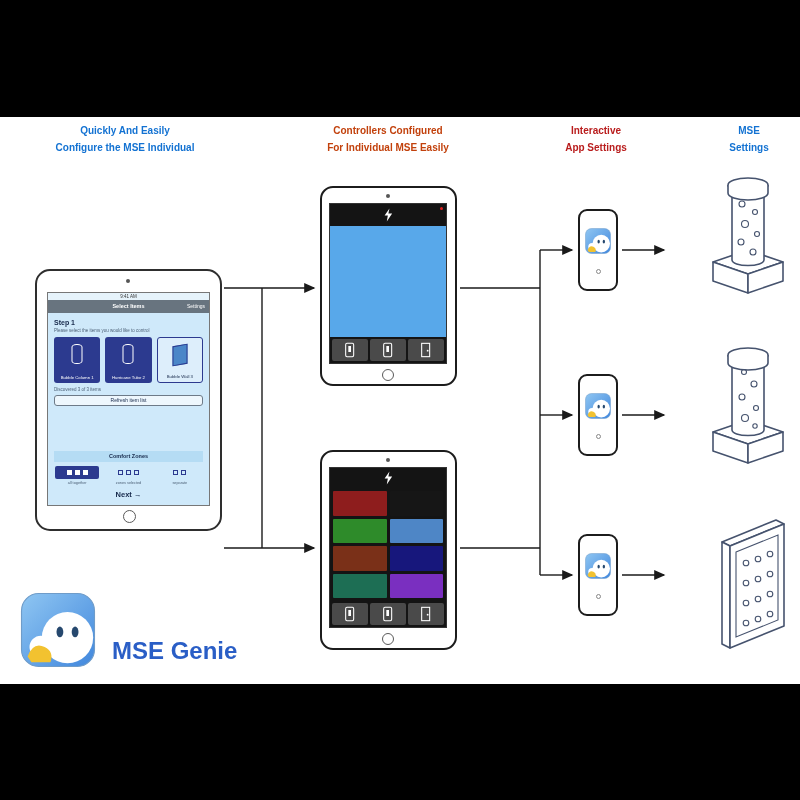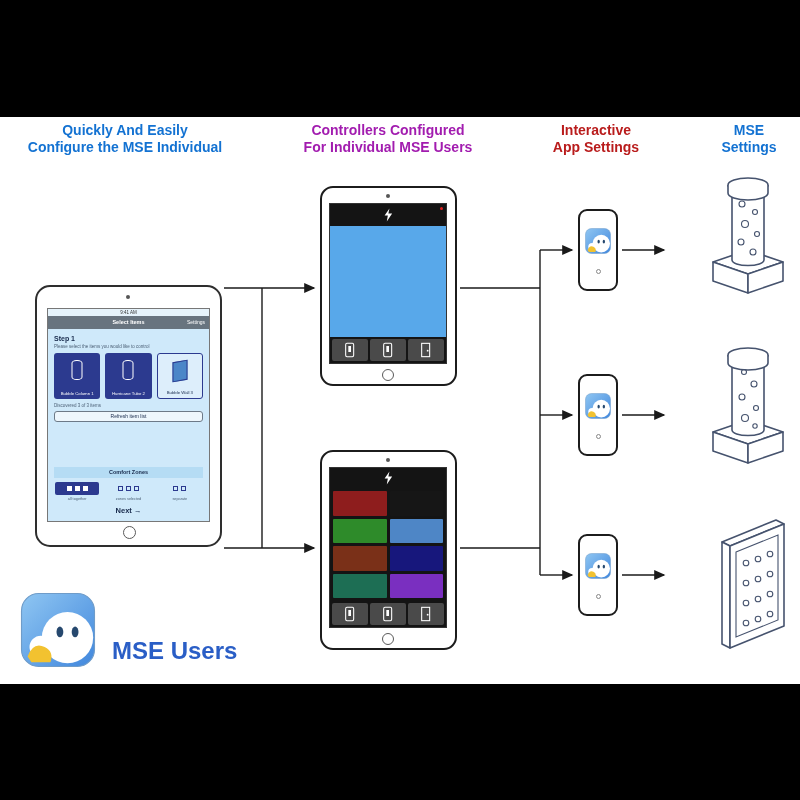--- a/index.html
+++ b/index.html
@@ -2,31 +2,31 @@
 <html><head>
 <meta charset="utf-8">
 <style>
   *{margin:0;padding:0;box-sizing:border-box}
   html,body{width:800px;height:800px;background:#fff;font-family:"Liberation Sans",sans-serif;overflow:hidden}
   .stage{position:relative;width:800px;height:800px;background:#fff}
   .bar{position:absolute;left:0;width:800px;background:#000;z-index:5}
   .bar.top{top:0;height:117px}
   .bar.bot{top:684px;height:116px}
 
-  .col-header{position:absolute;top:122px;text-align:center;font-weight:bold;font-size:14px;line-height:17px;z-index:2}
+  .col-header{position:absolute;top:122px;text-align:center;font-weight:bold;font-size:10px;line-height:17px;z-index:2}
   .h1{left:10px;width:230px}.h2{left:288px;width:200px}.h3{left:536px;width:120px}.h4{left:704px;width:90px}
 
   .arrows{position:absolute;left:0;top:0;z-index:1}
 
   .device{position:absolute;background:#fff;z-index:2}
   .cam{position:absolute;background:#555;border-radius:50%;width:4px;height:4px}
   .home{position:absolute;border:1.5px solid #5a5a5a;border-radius:50%;background:#fff}
 
   
-  .ipad{left:35px;top:285px;width:187px;height:262px;border:2px solid #2e2e2e;border-radius:15px}
+  .ipad{left:35px;top:269px;width:187px;height:262px;border:2px solid #2e2e2e;border-radius:15px}
   .ipad .cam{left:89px;top:8px}
   .ipad .home{left:86px;top:239px;width:13px;height:13px}
   .screen-ipad{position:absolute;left:10px;top:21px;width:163px;height:214px;border:1px solid #777;background:#cfe9fa;display:flex;flex-direction:column;overflow:hidden}
   .app-status{height:7px;background:#e6f3fb;font-size:4.5px;color:#333;text-align:center;line-height:7px}
   .app-nav{position:relative;height:13px;background:#68747f;color:#fff;flex:none}
   .nav-title{position:absolute;left:0;right:0;text-align:center;font-size:5.5px;line-height:13px;font-weight:bold}
   .nav-action{position:absolute;right:4px;font-size:5px;line-height:13px}
   .app-body{flex:1;display:flex;flex-direction:column;padding:4px 6px 6px}
   .step-title{font-size:7px;font-weight:bold;color:#16284a;margin-top:2px}
   .step-desc{font-size:4.5px;color:#4b5f75;margin-top:2px}
@@ -102,23 +102,23 @@
 </svg>
 
 <div class="stage">
   <div class="bar top"></div>
   <div class="bar bot"></div>
 
   <div class="col-header h1" style="color: rgb(19, 114, 210);">
     <div>Quickly And Easily</div>
     <div>Configure the MSE Individual</div>
   </div>
-  <div class="col-header h2" style="color: #a21caf;">
+  <div class="col-header h2" style="color: #c2410c;">
     <div>Controllers Configured</div>
-    <div>For Individual MSE Users</div>
+    <div>For Individual MSE Easily</div>
   </div>
   <div class="col-header h3" style="color: #b91c1c;">
     <div>Interactive</div>
     <div>App Settings</div>
   </div>
   <div class="col-header h4" style="color: rgb(19, 114, 210);">
     <div>MSE</div>
     <div>Settings</div>
   </div>
 
@@ -370,14 +370,14 @@
   </div>
 
   <svg class="logo" viewBox="0 0 40 40">
     <rect x="0.8" y="0.8" width="38.4" height="38.4" rx="9" fill="url(#genieGrad)" stroke="#6f9cc9" stroke-width="0.6"></rect>
     <circle cx="25" cy="24" r="13.5" fill="#fff"></circle>
       <circle cx="11" cy="29" r="6" fill="#fff"></circle>
     <ellipse cx="21" cy="21" rx="1.8" ry="2.8" fill="#26486e"></ellipse>
       <ellipse cx="29" cy="21" rx="1.8" ry="2.8" fill="#26486e"></ellipse>
     <path d="M4 34 Q7 26 13 29 Q18 31.5 16 37 L6 37 Z" fill="#f2c230"></path>
   </svg>
-  <div class="brand-name" style="color: rgb(42, 94, 198);">MSE Users</div>
+  <div class="brand-name" style="color: rgb(42, 94, 198);">MSE Genie</div>
 </div>
 
 </body></html>

